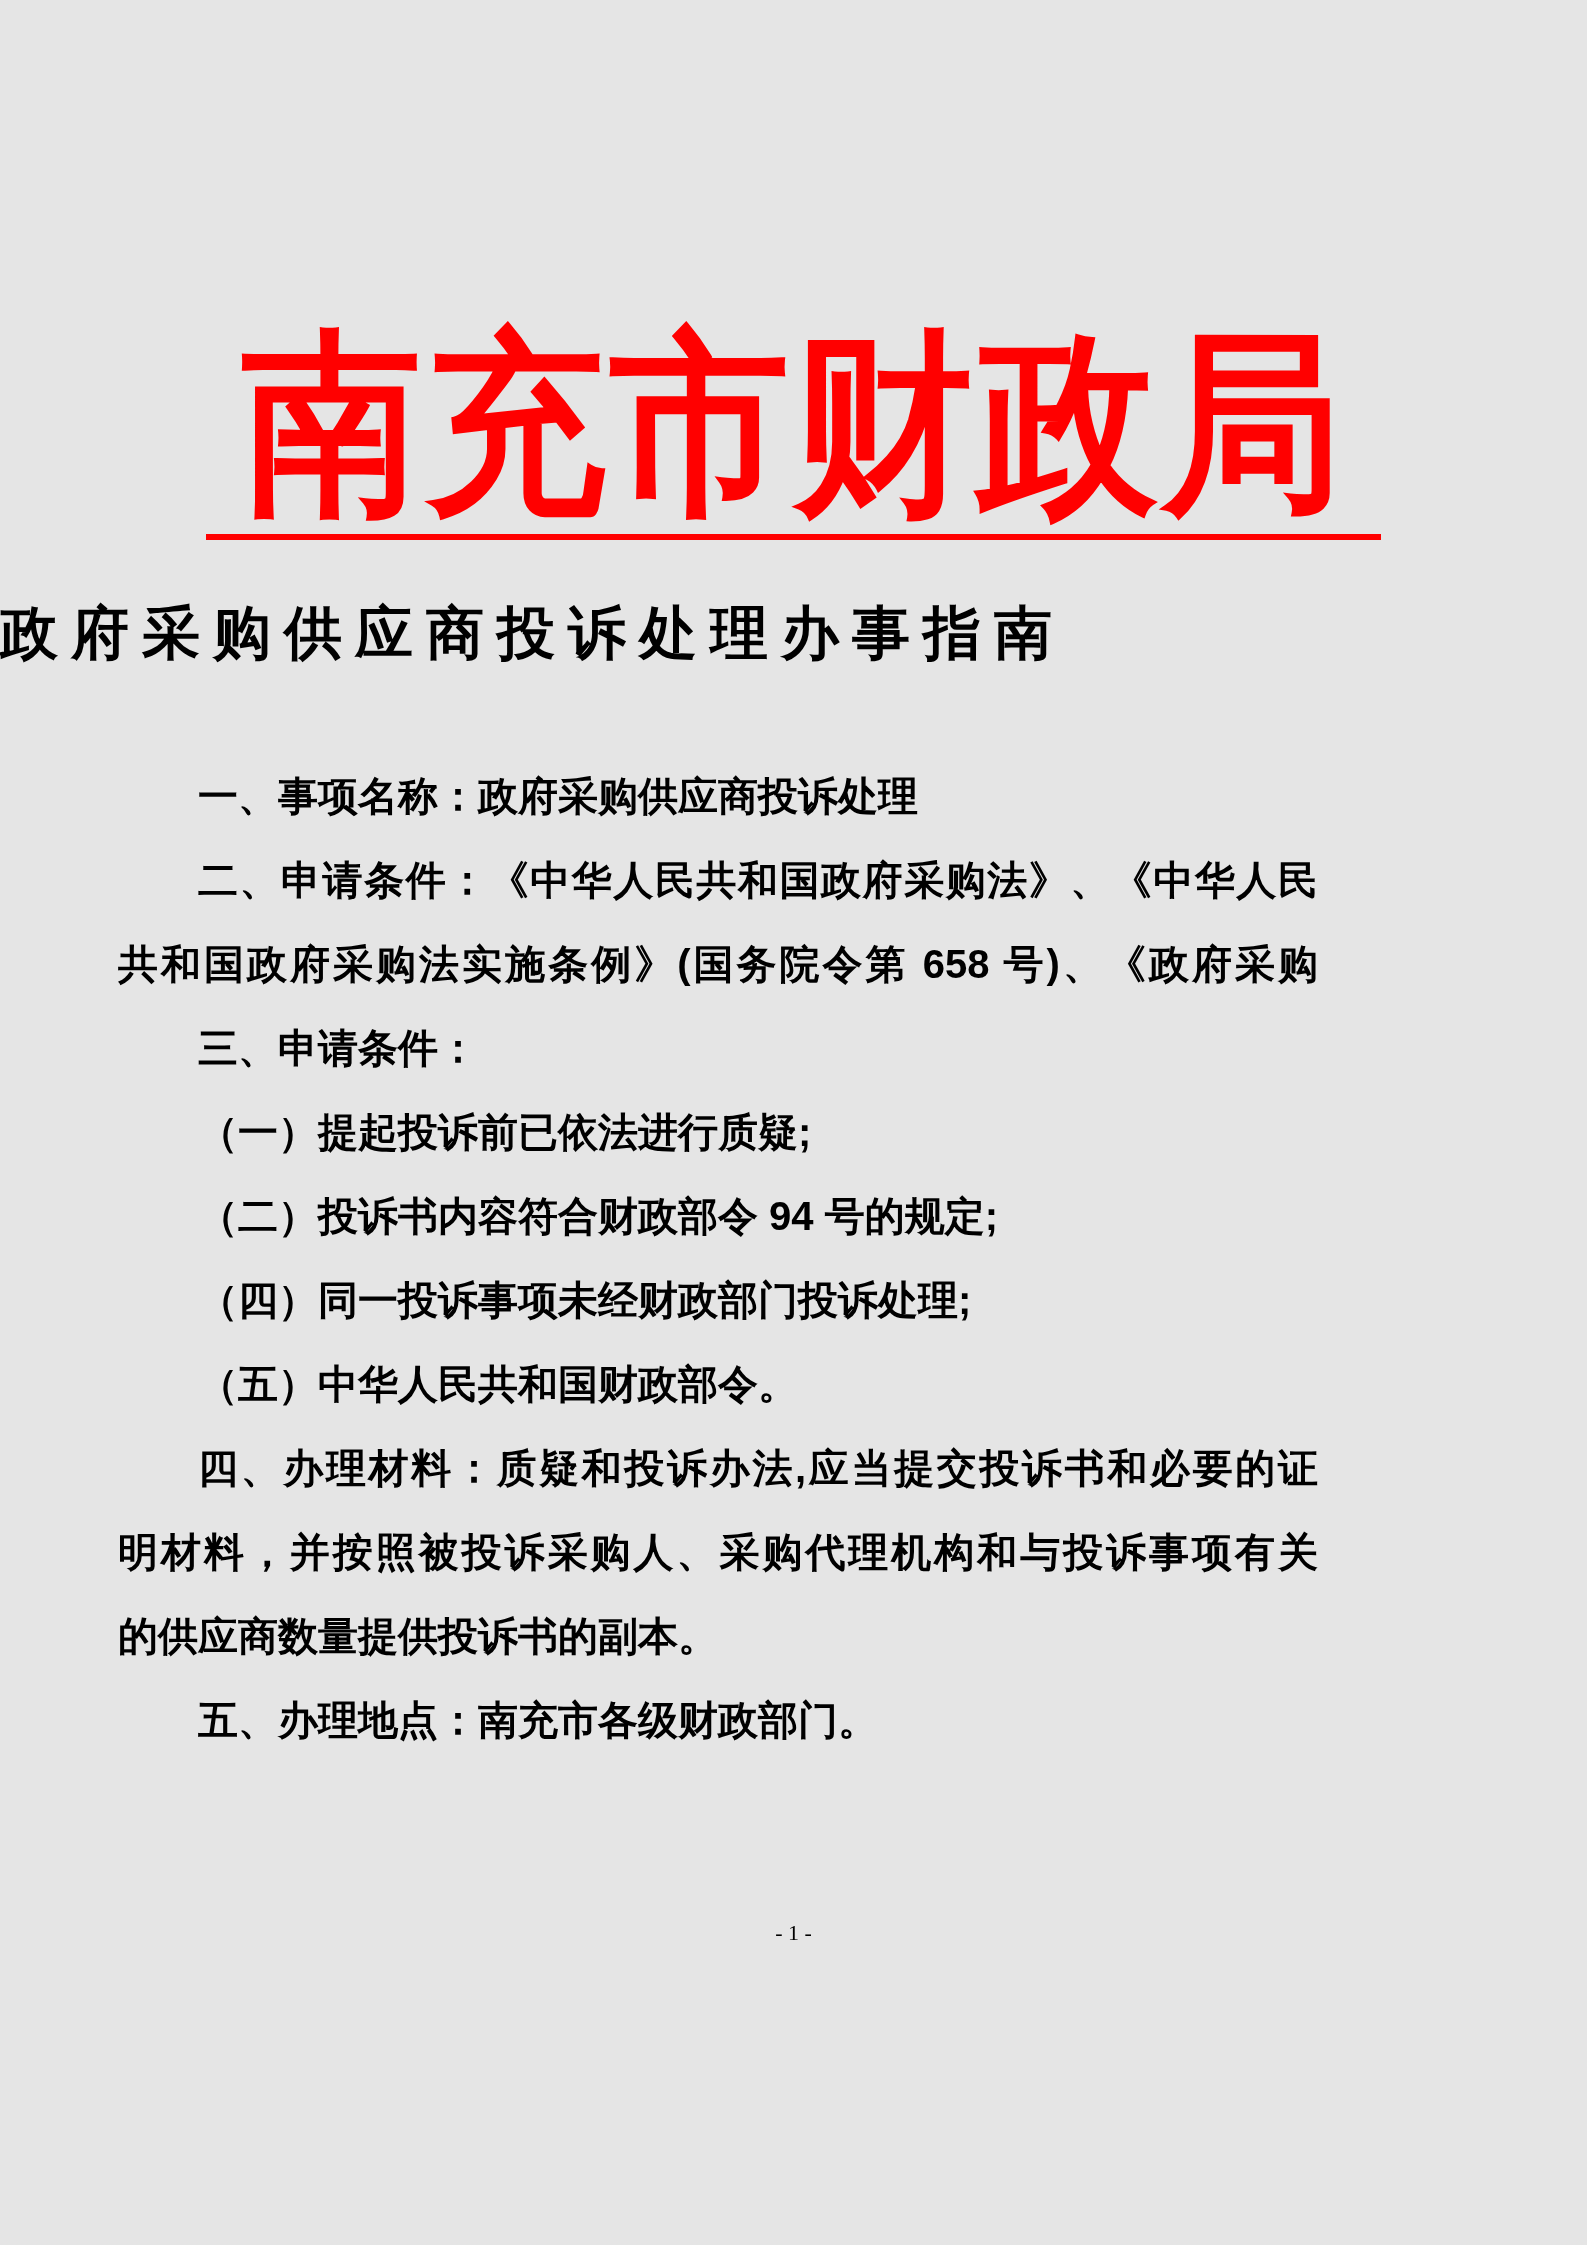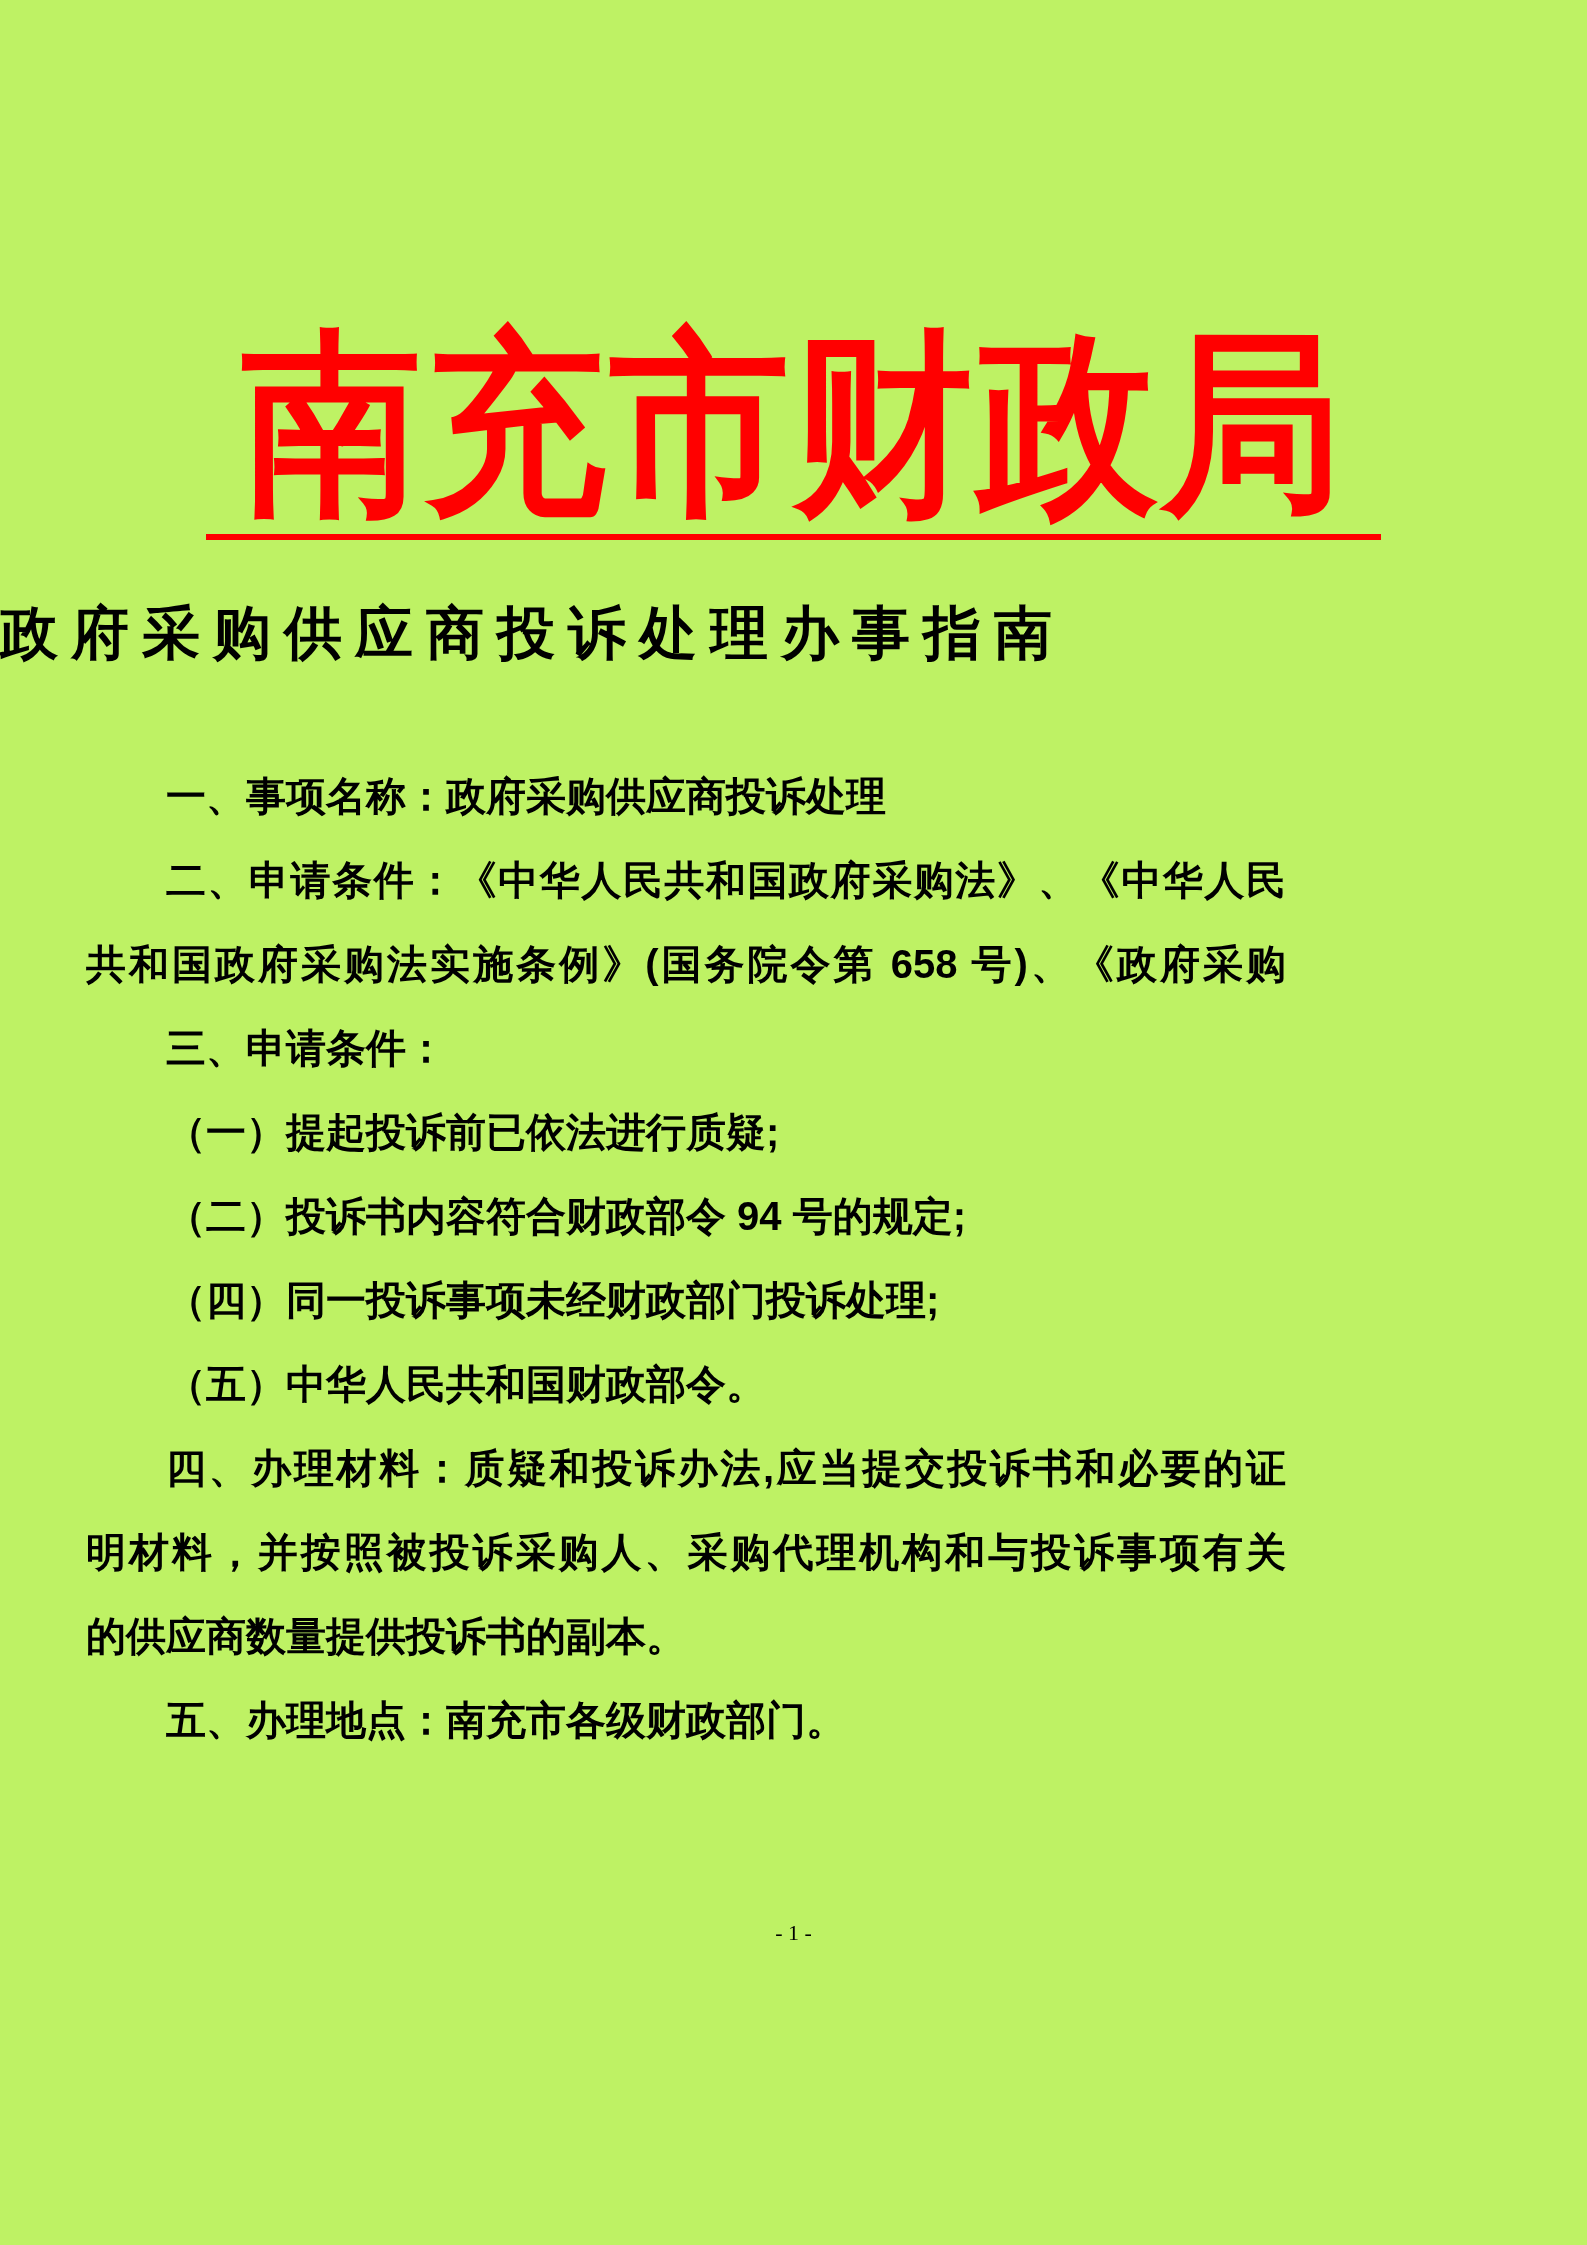--- a/index.html
+++ b/index.html
@@ -1,21 +1,21 @@
 <!DOCTYPE html>
 <html lang="zh"><head>
 <meta charset="utf-8">
 <style>
   html, body { margin: 0; padding: 0; }
   body { background: #ffffff; }
   .page {
     position: relative;
     width: 1587px;
     height: 2245px;
-    background: #bef264;
+    background: #e5e5e5;
     overflow: hidden;
     font-family: "Liberation Serif", serif;
   }
   
   .letterhead-title {
     padding-top: 295px;
     font-size: 180px;
     line-height: 185px;
     font-weight: bold;
     letter-spacing: 4px;
@@ -41,21 +41,21 @@
     font-weight: bold;
     letter-spacing: 13px;
     text-align: left;
     color: #000000;
     font-family: "Liberation Serif", serif;
     white-space: nowrap;
   }
   
   .content {
     margin-top: 86px;
-    margin-left: 86px;
+    margin-left: 118px;
     width: 1200px;
     color: #000000;
     font-family: "Liberation Sans", sans-serif;
     font-weight: bold;
     font-size: 40px;
     line-height: 84px;
   }
   .line { white-space: normal; }
   .indent { text-indent: 2em; }
   .j { text-align: justify; text-align-last: justify; }

